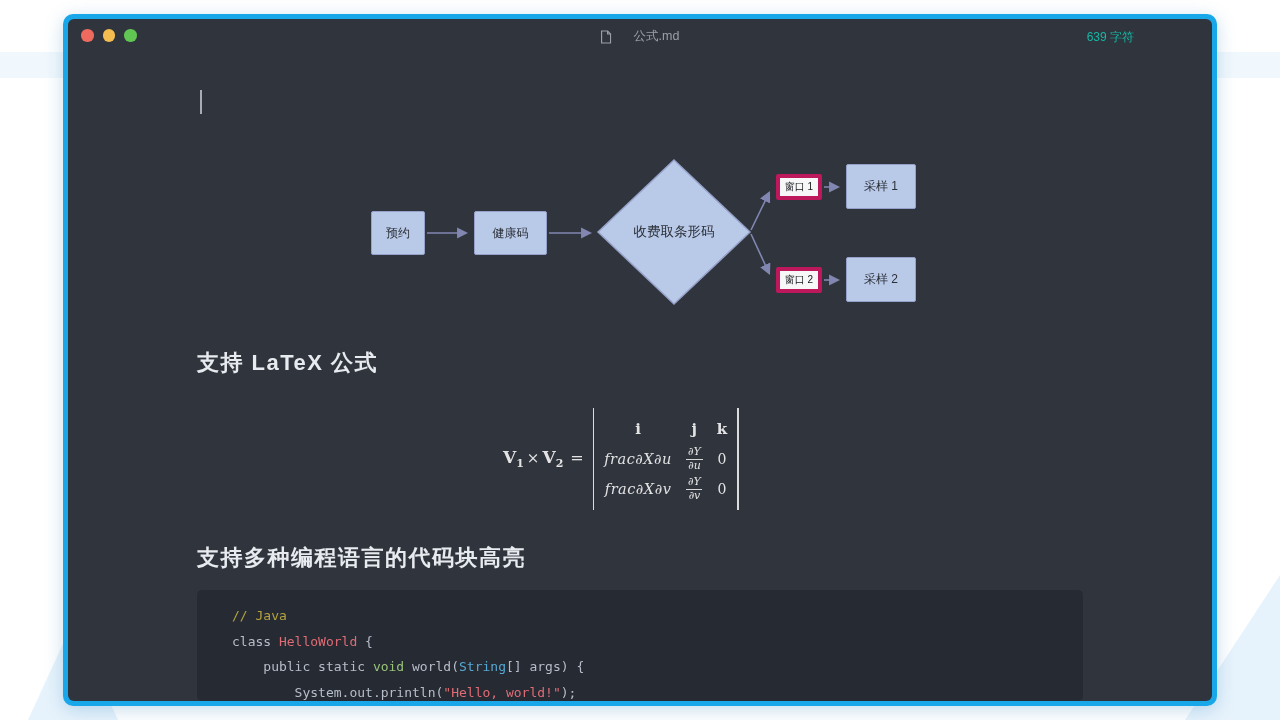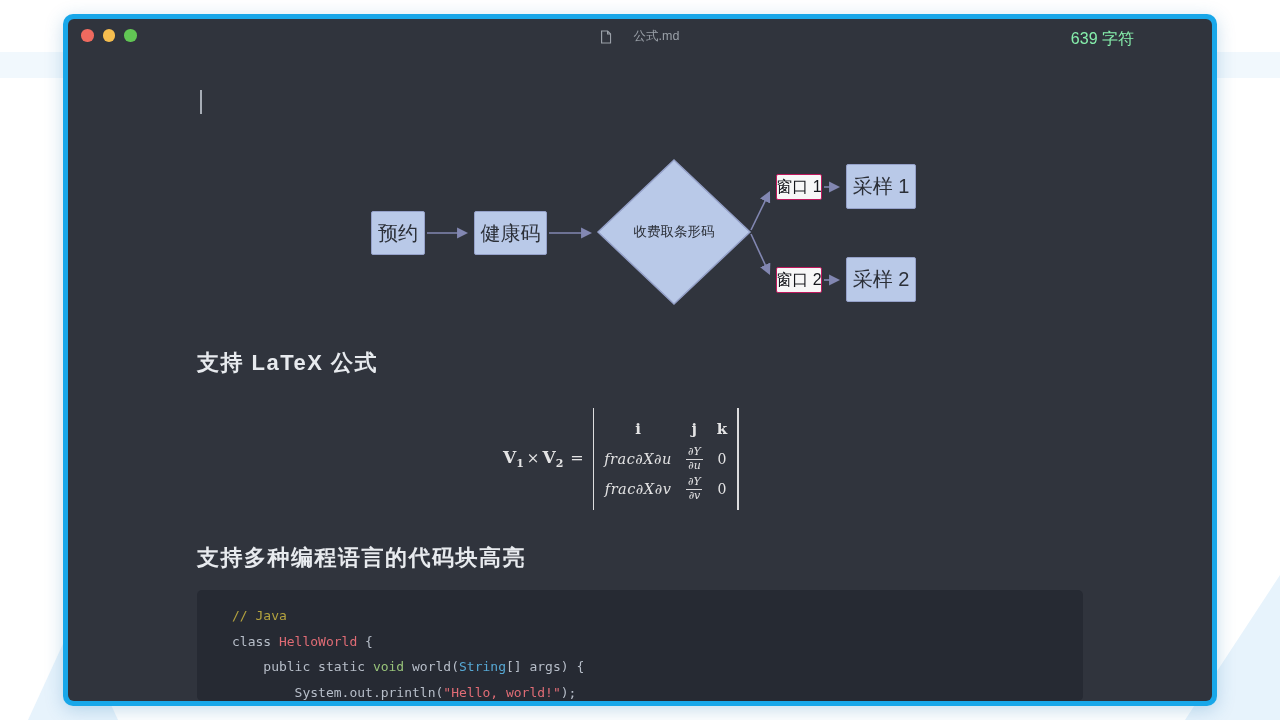--- a/index.html
+++ b/index.html
@@ -23,38 +23,38 @@
     background:var(--window-bg,#30343d);border-radius:6px;overflow:hidden;}
   
   .titlebar{position:relative;height:36px;width:100%;}
   .traffic{position:absolute;left:13px;top:10px;display:flex;gap:9px;}
   .tl{width:12.5px;height:12.5px;border-radius:50%;display:inline-block;cursor:default;}
   .tl.red{background:var(--traffic-red);}
   .tl.yellow{background:var(--traffic-yellow);}
   .tl.green{background:var(--traffic-green);}
   .title-center{position:absolute;left:50%;top:9px;transform:translateX(-50%);
     display:flex;align-items:center;gap:22px;color:var(--titlebar-text);font-size:12.5px;}
-  .char-count{position:absolute;right:78px;top:10px;color:#86efac;font-size:16px;}
+  .char-count{position:absolute;right:78px;top:10px;color:#14b8a6;font-size:12px;}
   
   .md-heading{position:absolute;left:129px;font-size:22px;font-weight:700;
     color:var(--heading-text);letter-spacing:1.5px;white-space:nowrap;}
   .caret{display:inline-block;width:2px;height:24px;background:#a7adb6;
     margin-left:3px;vertical-align:-4px;}
   
   .fc-svg{position:absolute;left:280px;top:130px;width:520px;height:175px;overflow:visible;}
   .fc-svg line{stroke:var(--connector,#8287b2);stroke-width:1.6;}
   .arrowhead{fill:var(--connector,#8287b2);}
   .fc-diamond{fill:var(--node-fill,#b9c9e8);stroke:var(--node-border,#95a1c9);stroke-width:1.5;}
   .fc-node{position:absolute;background:var(--node-fill,#b9c9e8);
     border:1px solid var(--node-border,#95a1c9);border-radius:2px;
     display:flex;align-items:center;justify-content:center;
-    color:var(--node-text,#2c3038);font-size:20px;white-space:nowrap;}
-  .fc-window{position:absolute;background:#f7f7f7;border:1px solid #be185d;
+    color:var(--node-text,#2c3038);font-size:12px;white-space:nowrap;}
+  .fc-window{position:absolute;background:#f7f7f7;border:4px solid #be185d;
     border-radius:2px;display:flex;align-items:center;justify-content:center;
-    color:#15171c;font-size:16px;white-space:nowrap;text-align:center;}
+    color:#15171c;font-size:10px;white-space:nowrap;text-align:center;}
   .fc-diamond-label{position:absolute;left:536px;top:204px;width:140px;
     text-align:center;color:var(--node-text,#2c3038);font-size:13.5px;}
   
   .formula{position:absolute;left:435px;top:386px;height:108px;display:flex;
     align-items:center;color:#e3e3e4;font-family:"DejaVu Serif",serif;}
   .math-lhs{font-size:17px;font-weight:700;white-space:nowrap;}
   .math-lhs sub{font-size:11px;font-weight:700;}
   .math-op{font-weight:400;font-size:15px;padding:0 3px;}
   .math-eq{font-weight:400;font-size:16px;padding:0 9px 0 7px;}
   .matrix{display:flex;align-items:center;}

